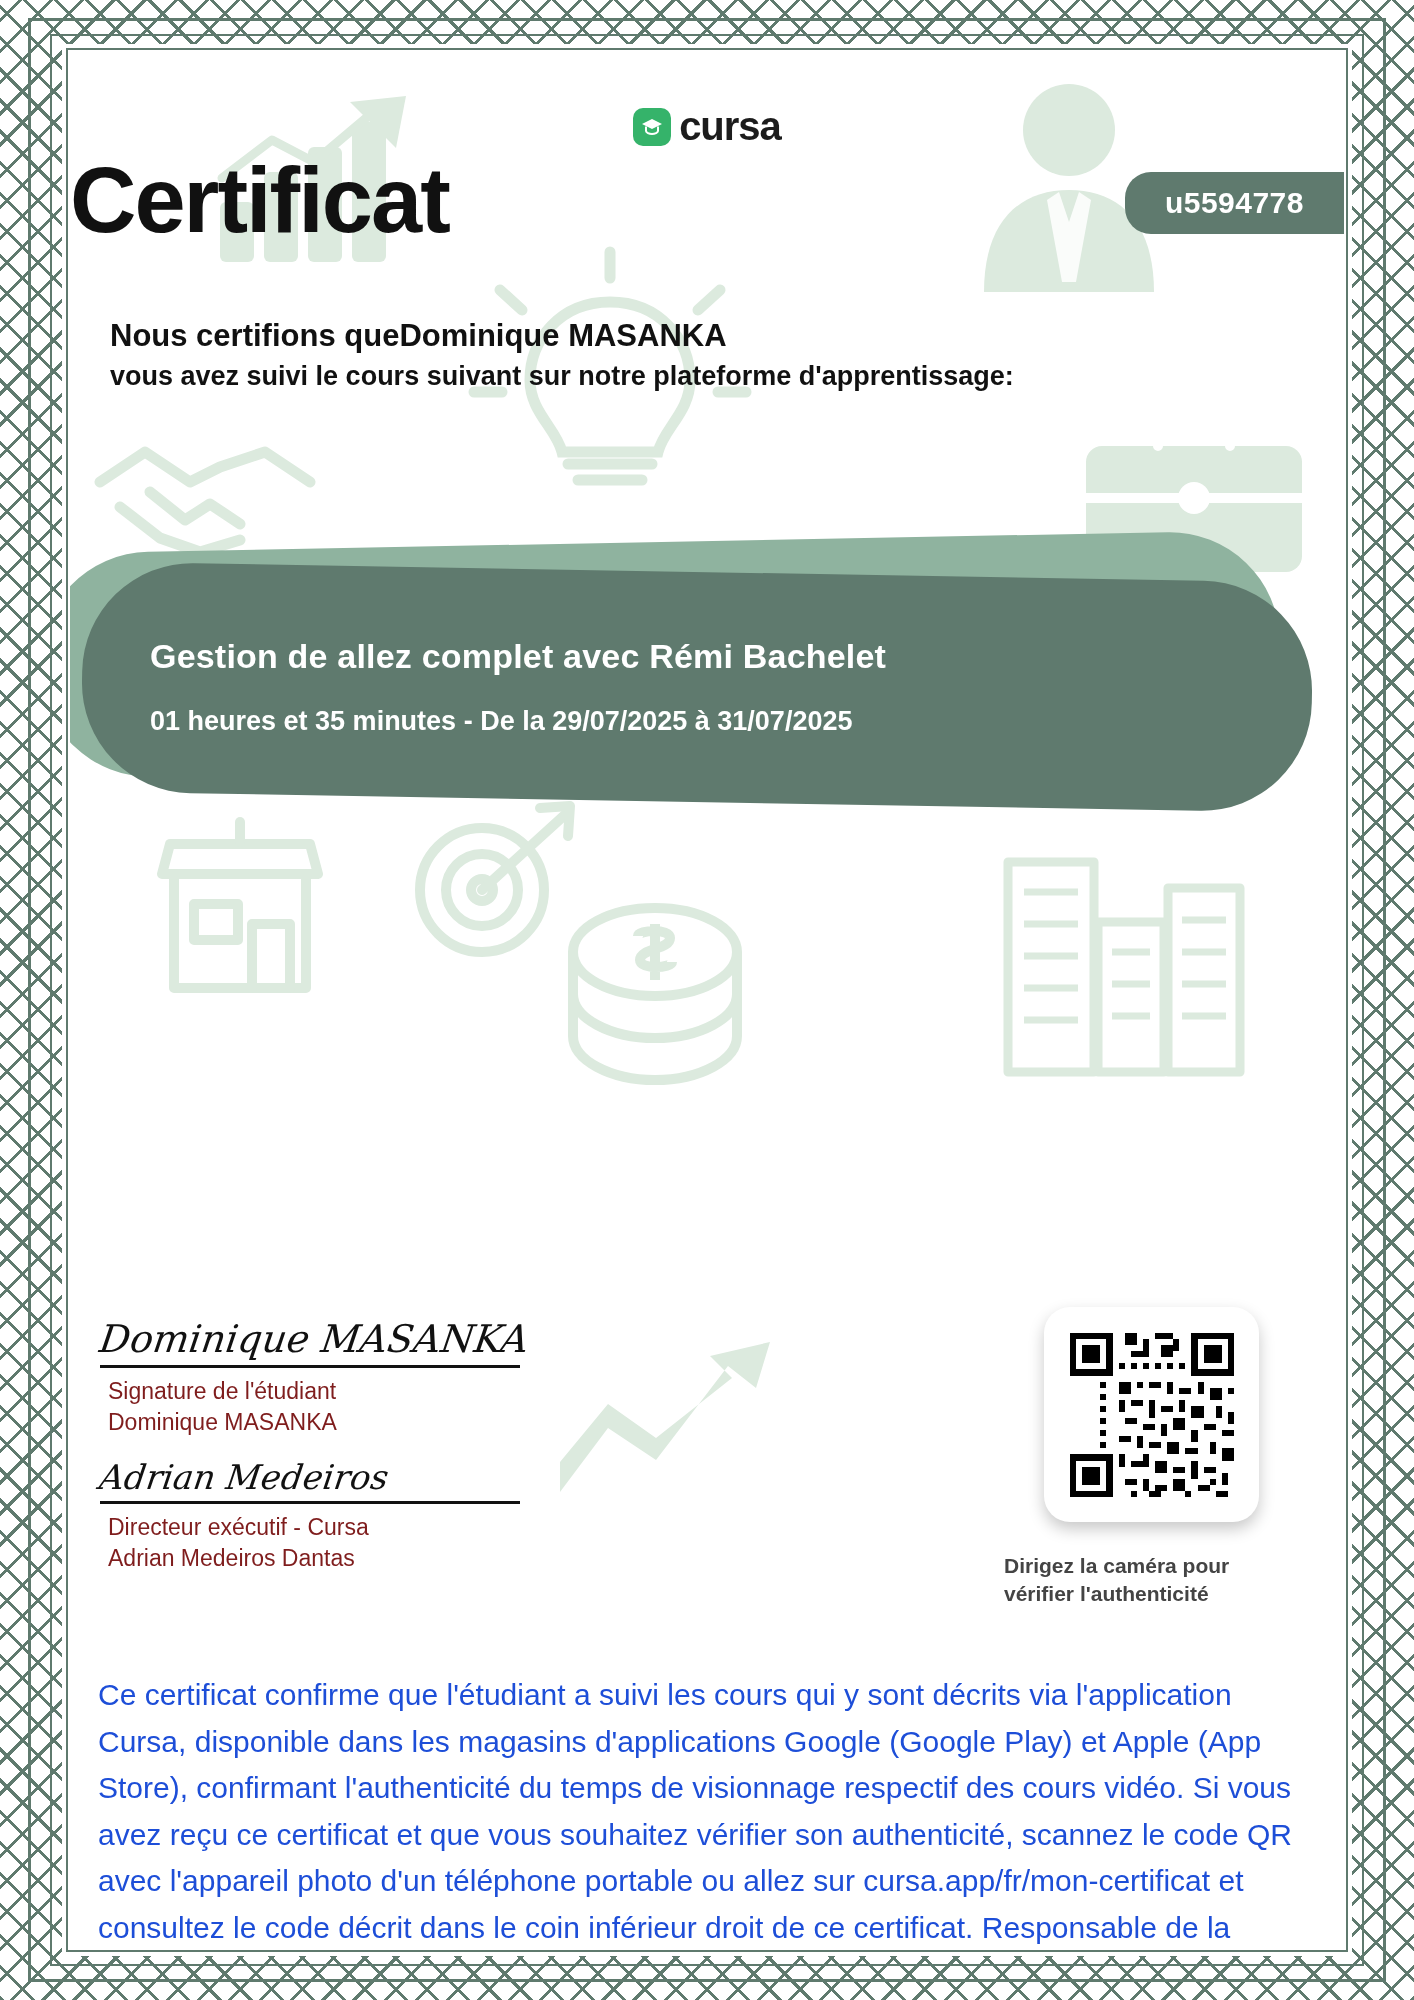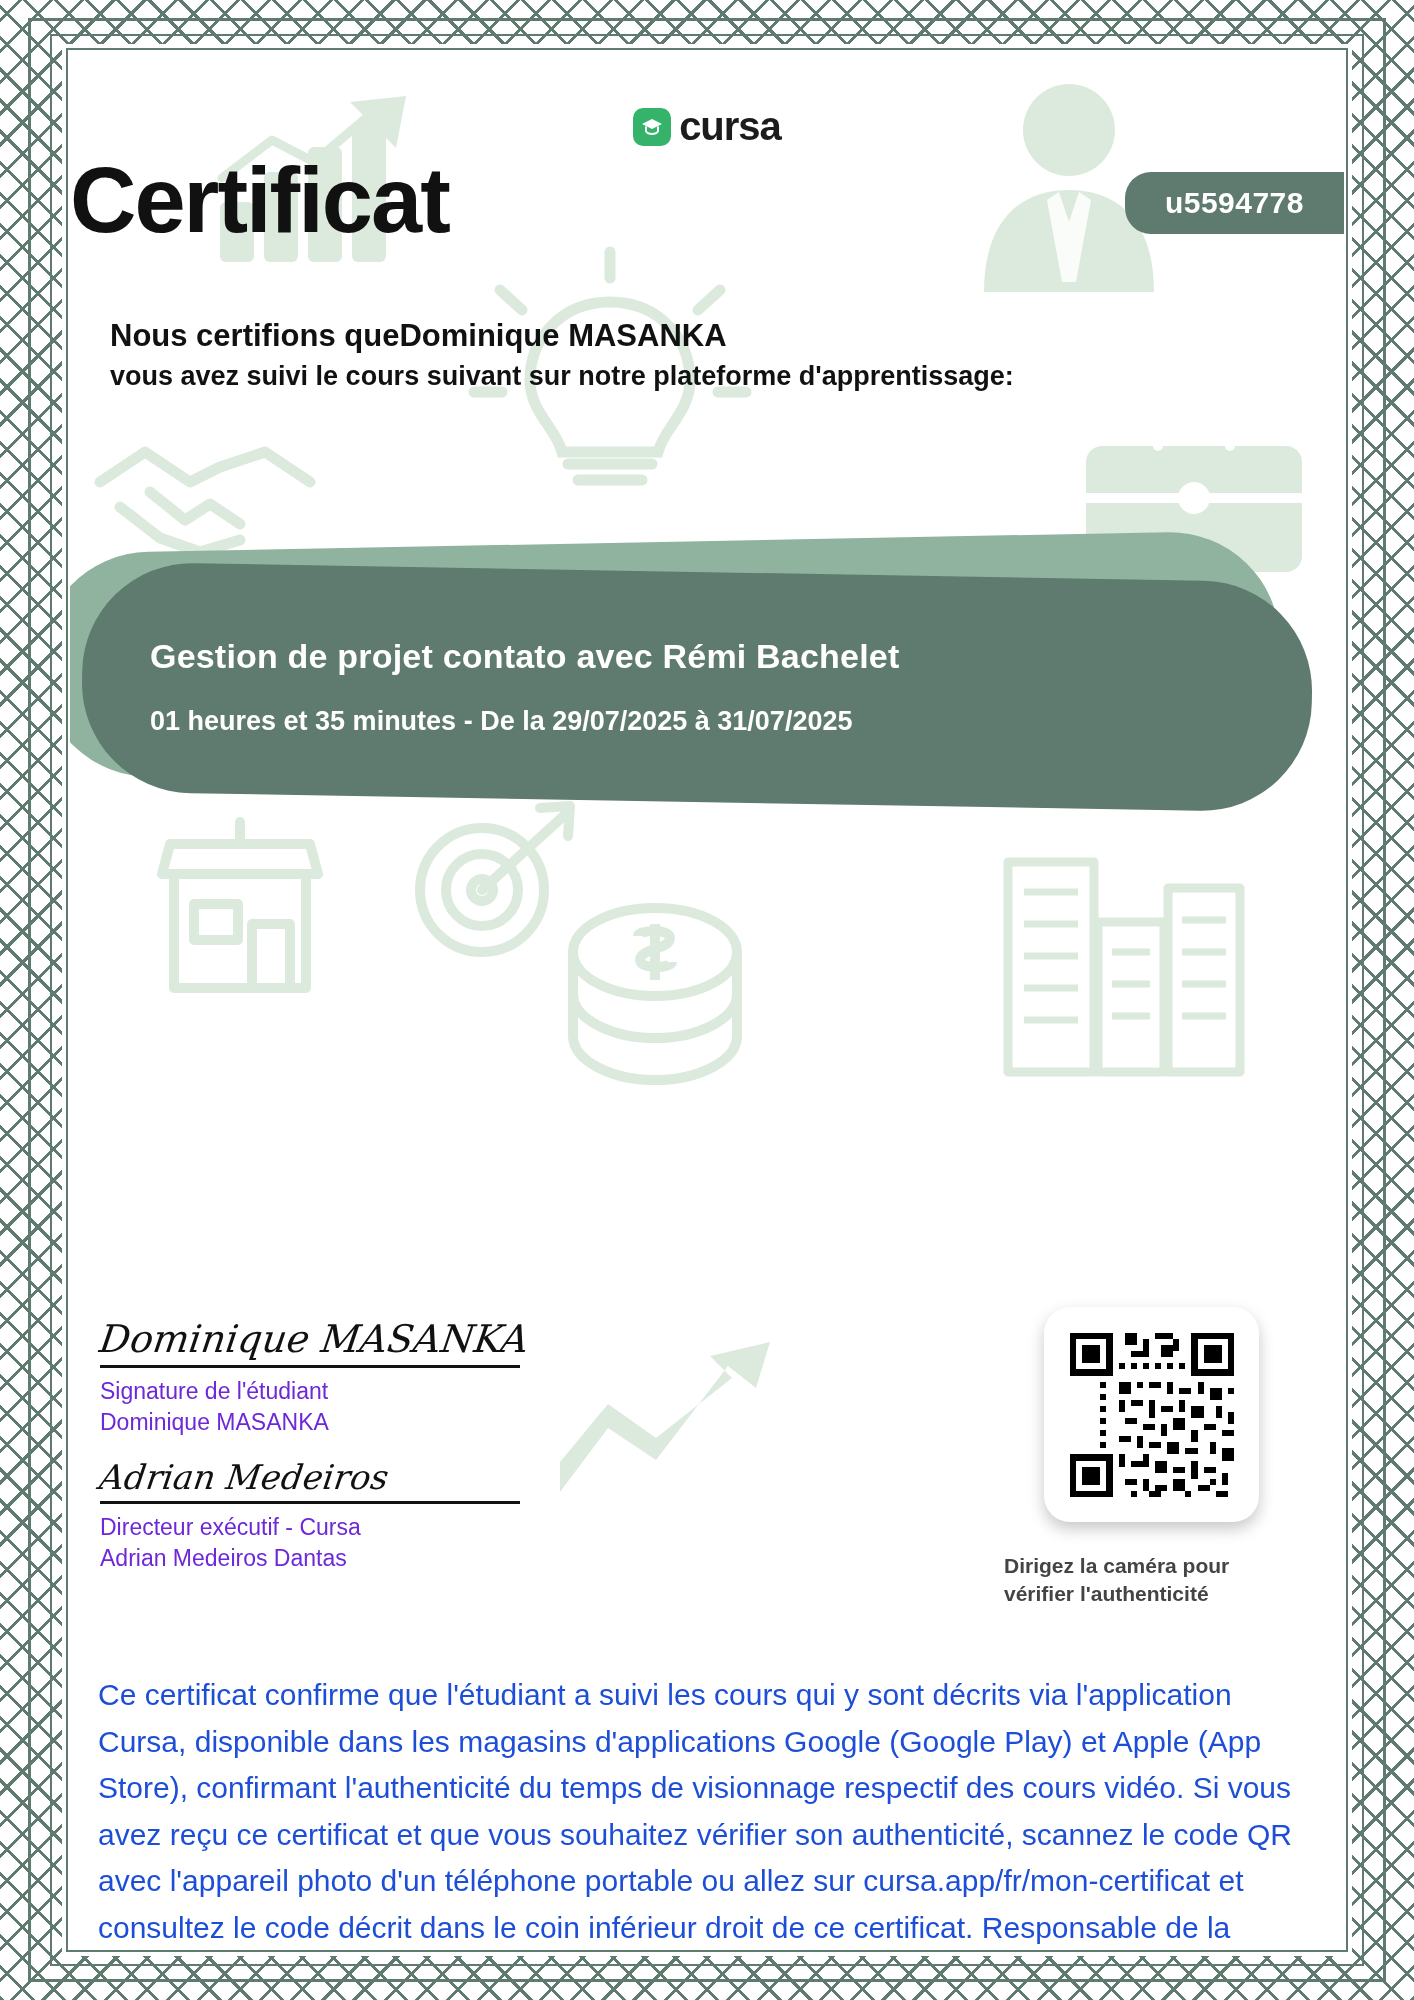--- a/index.html
+++ b/index.html
@@ -226,22 +226,23 @@
   .sig-script.small { font-size: 34px; }
   .sig-rule {
     width: 420px;
     height: 3px;
     background: #111;
     margin-top: 4px;
   }
   .sig-label {
     margin-top: 8px;
     font-size: 23px;
-    color: #6d28d9;
+    color: #7f1d1d;
     line-height: 1.35;
+    margin-left: 8px;
   }
 
   
   .qr-card {
     position: absolute;
     right: 85px;
     top: 1255px;
     width: 215px;
     height: 215px;
     background: #ffffff;
@@ -417,21 +418,21 @@
       <div class="statement-line1">
         <span>Nous certifions que</span><span class="student">Dominique MASANKA</span>
       </div>
       <div class="statement-line2">vous avez suivi le cours suivant sur notre plateforme d'apprentissage:</div>
     </div>
 
     <div class="banner-wrap">
       <div class="banner-back"></div>
       <div class="banner-front"></div>
       <div class="banner-text">
-        <div class="banner-title">Gestion de projet contato avec Rémi Bachelet</div>
+        <div class="banner-title">Gestion de allez complet avec Rémi Bachelet</div>
         <div class="banner-sub">01 heures et 35 minutes - De la 29/07/2025 à 31/07/2025</div>
       </div>
     </div>
 
     <div class="sig-block sig-student">
       <div class="sig-script">Dominique MASANKA</div>
       <div class="sig-rule"></div>
       <div class="sig-label">
         <div>Signature de l'étudiant</div>
         <div>Dominique MASANKA</div>

